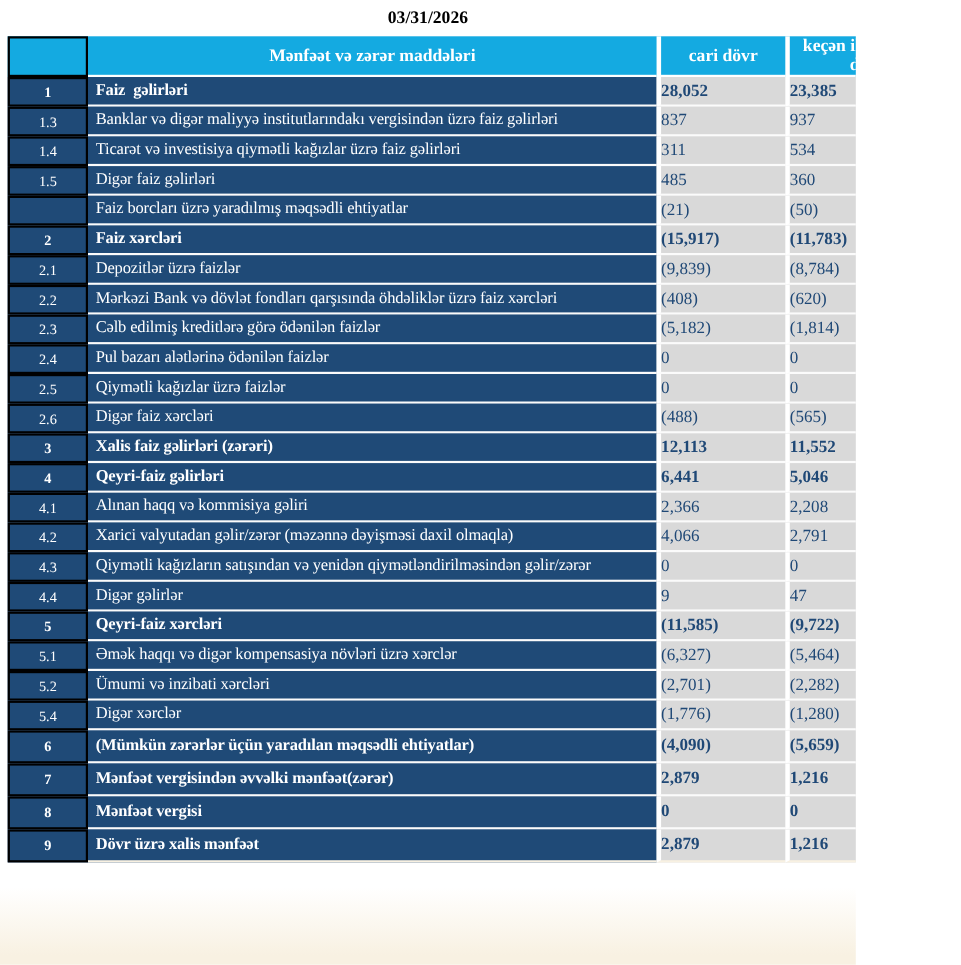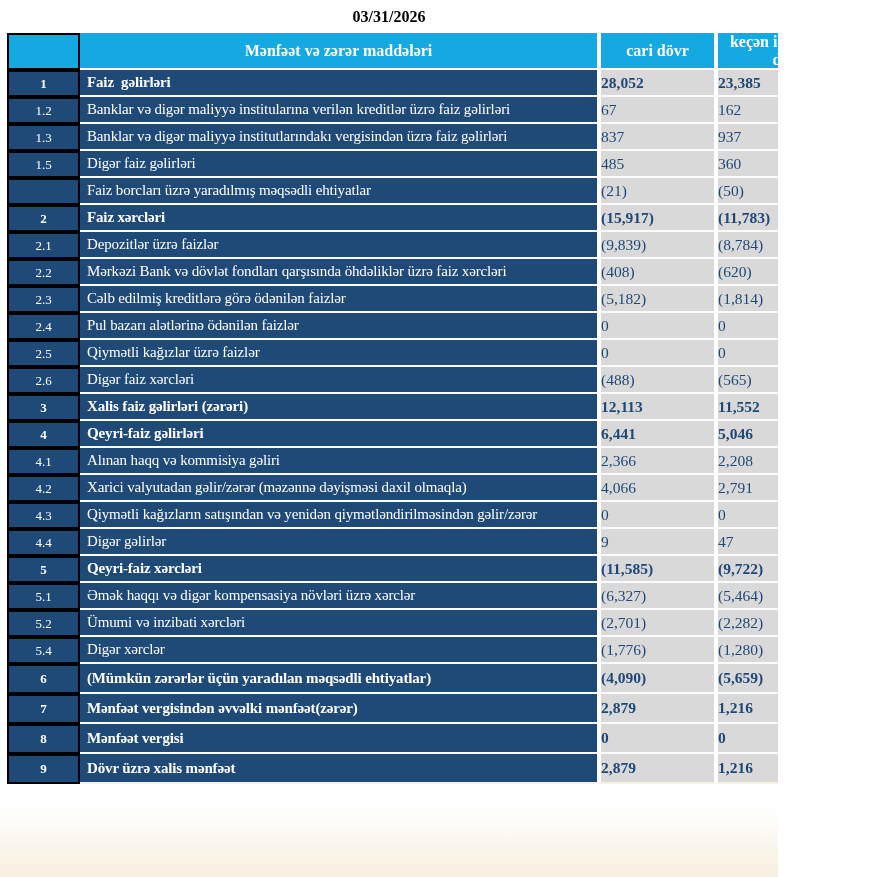--- a/index.html
+++ b/index.html
@@ -105,32 +105,32 @@
       </tr>
     </thead>
     <tbody id="rows">
         <tr class="body-row bold">
     <td class="num-cell">1</td>
     <td class="label-cell">Faiz  gəlirləri</td>
     <td class="val-cell">28,052</td>
     <td class="val-cell">23,385</td>
   </tr>
         <tr class="body-row">
-    <td class="num-cell">1.2</td>
-    <td class="label-cell">Banklar və digər maliyyə institularına verilən kreditlər üzrə faiz gəlirləri</td>
-    <td class="val-cell">67</td>
-    <td class="val-cell">162</td>
-  </tr>
-        <tr class="body-row">
     <td class="num-cell">1.3</td>
     <td class="label-cell">Banklar və digər maliyyə institutlarındakı vergisindən üzrə faiz gəlirləri</td>
     <td class="val-cell">837</td>
     <td class="val-cell">937</td>
   </tr>
         <tr class="body-row">
+    <td class="num-cell">1.4</td>
+    <td class="label-cell">Ticarət və investisiya qiymətli kağızlar üzrə faiz gəlirləri</td>
+    <td class="val-cell">311</td>
+    <td class="val-cell">534</td>
+  </tr>
+        <tr class="body-row">
     <td class="num-cell">1.5</td>
     <td class="label-cell">Digər faiz gəlirləri</td>
     <td class="val-cell">485</td>
     <td class="val-cell">360</td>
   </tr>
         <tr class="body-row">
     <td class="num-cell"></td>
     <td class="label-cell">Faiz borcları üzrə yaradılmış məqsədli ehtiyatlar</td>
     <td class="val-cell">(21)</td>
     <td class="val-cell">(50)</td>

